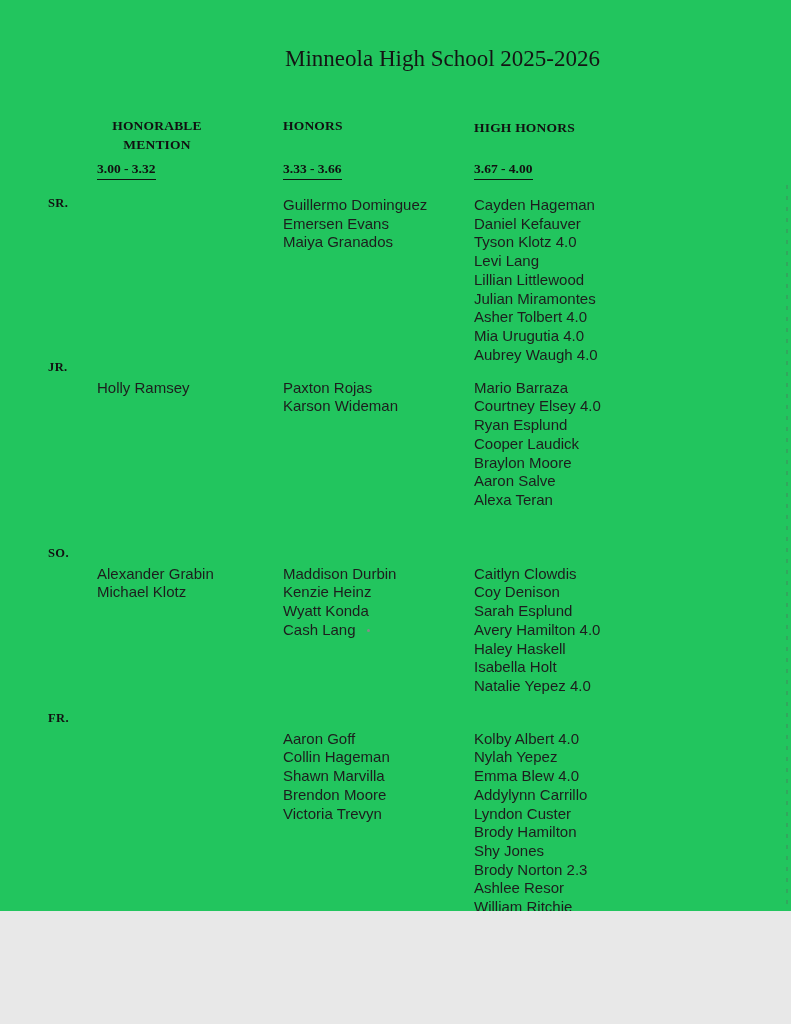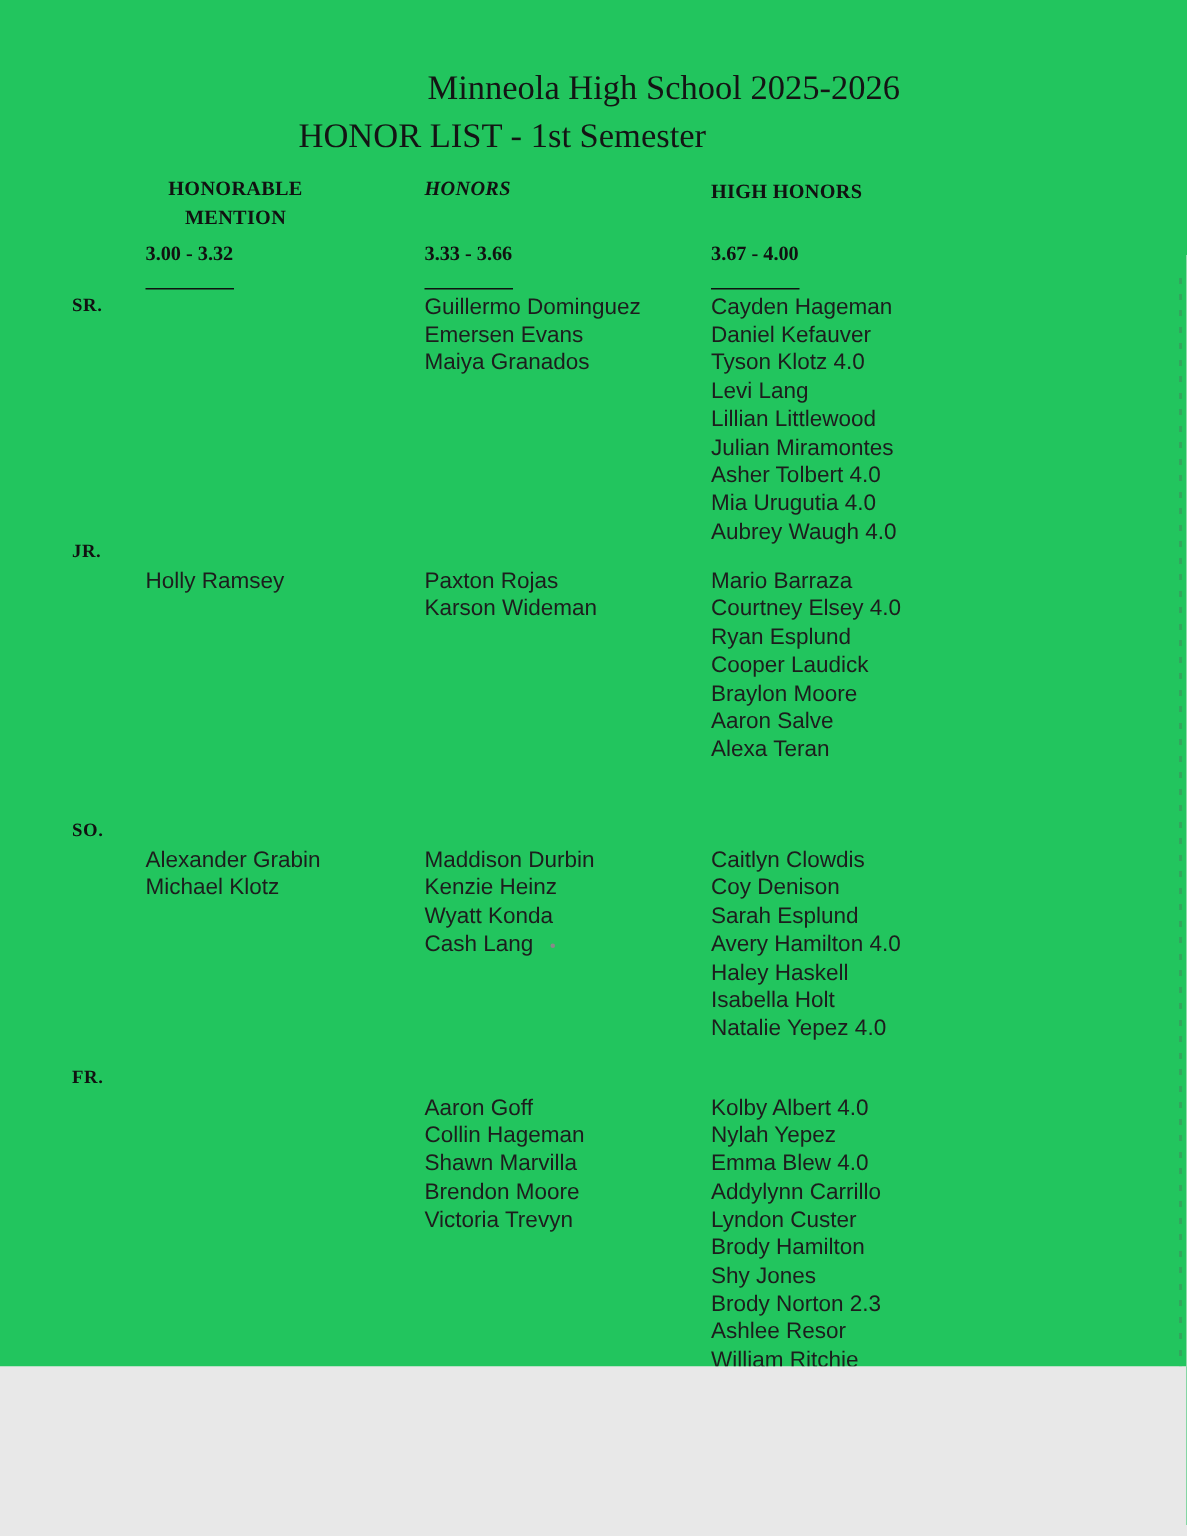--- a/index.html
+++ b/index.html
@@ -25,26 +25,26 @@
     white-space: nowrap;
   }
   
   .col-hdr {
     position: absolute; top: 117px;
     font-weight: bold; font-size: 13.5px; line-height: 18.5px;
     letter-spacing: 0.2px; color: #111;
     white-space: pre-line;
   }
   .col-hdr.hm  { left: 97px;  width: 120px; text-align: center; }
-  .col-hdr.hon { left: 283px; font-style: italic; }
+  .col-hdr.hon { left: 283px; }
   .col-hdr.hh  { left: 474px; top: 119px; }
   .col-range {
     position: absolute; top: 161px;
     font-weight: bold; font-size: 13.5px; color: #111;
-    border-bottom: 1.6px solid #111; padding-bottom: 15px;
+    border-bottom: 1.6px solid #111; padding-bottom: 2px;
     white-space: nowrap;
   }
   .col-range.hm  { left: 97px; }
   .col-range.hon { left: 283px; }
   .col-range.hh  { left: 474px; }
   
   .section { position: absolute; left: 0; width: 791px; }
   .grade {
     position: absolute; left: 48px; top: 0;
     font-weight: bold; font-size: 12.5px; letter-spacing: 0.4px; color: #111;
@@ -72,21 +72,20 @@
     position: absolute; left: 367px; top: 629px;
     width: 3px; height: 3px; border-radius: 50%; background: #8a8a8a;
   }
 </style>
 </head>
 <body>
 
 <div class="page">
 
   <div class="title-1">Minneola High School 2025-2026</div>
-  <div class="title-2">HONOR LIST - 1st Semester</div>
 
   <div class="col-hdr hm">HONORABLE
 MENTION</div>
   <div class="col-hdr hon">HONORS</div>
   <div class="col-hdr hh">HIGH HONORS</div>
 
   <div class="col-range hm">3.00 - 3.32</div>
   <div class="col-range hon">3.33 - 3.66</div>
   <div class="col-range hh">3.67 - 4.00</div>
 

